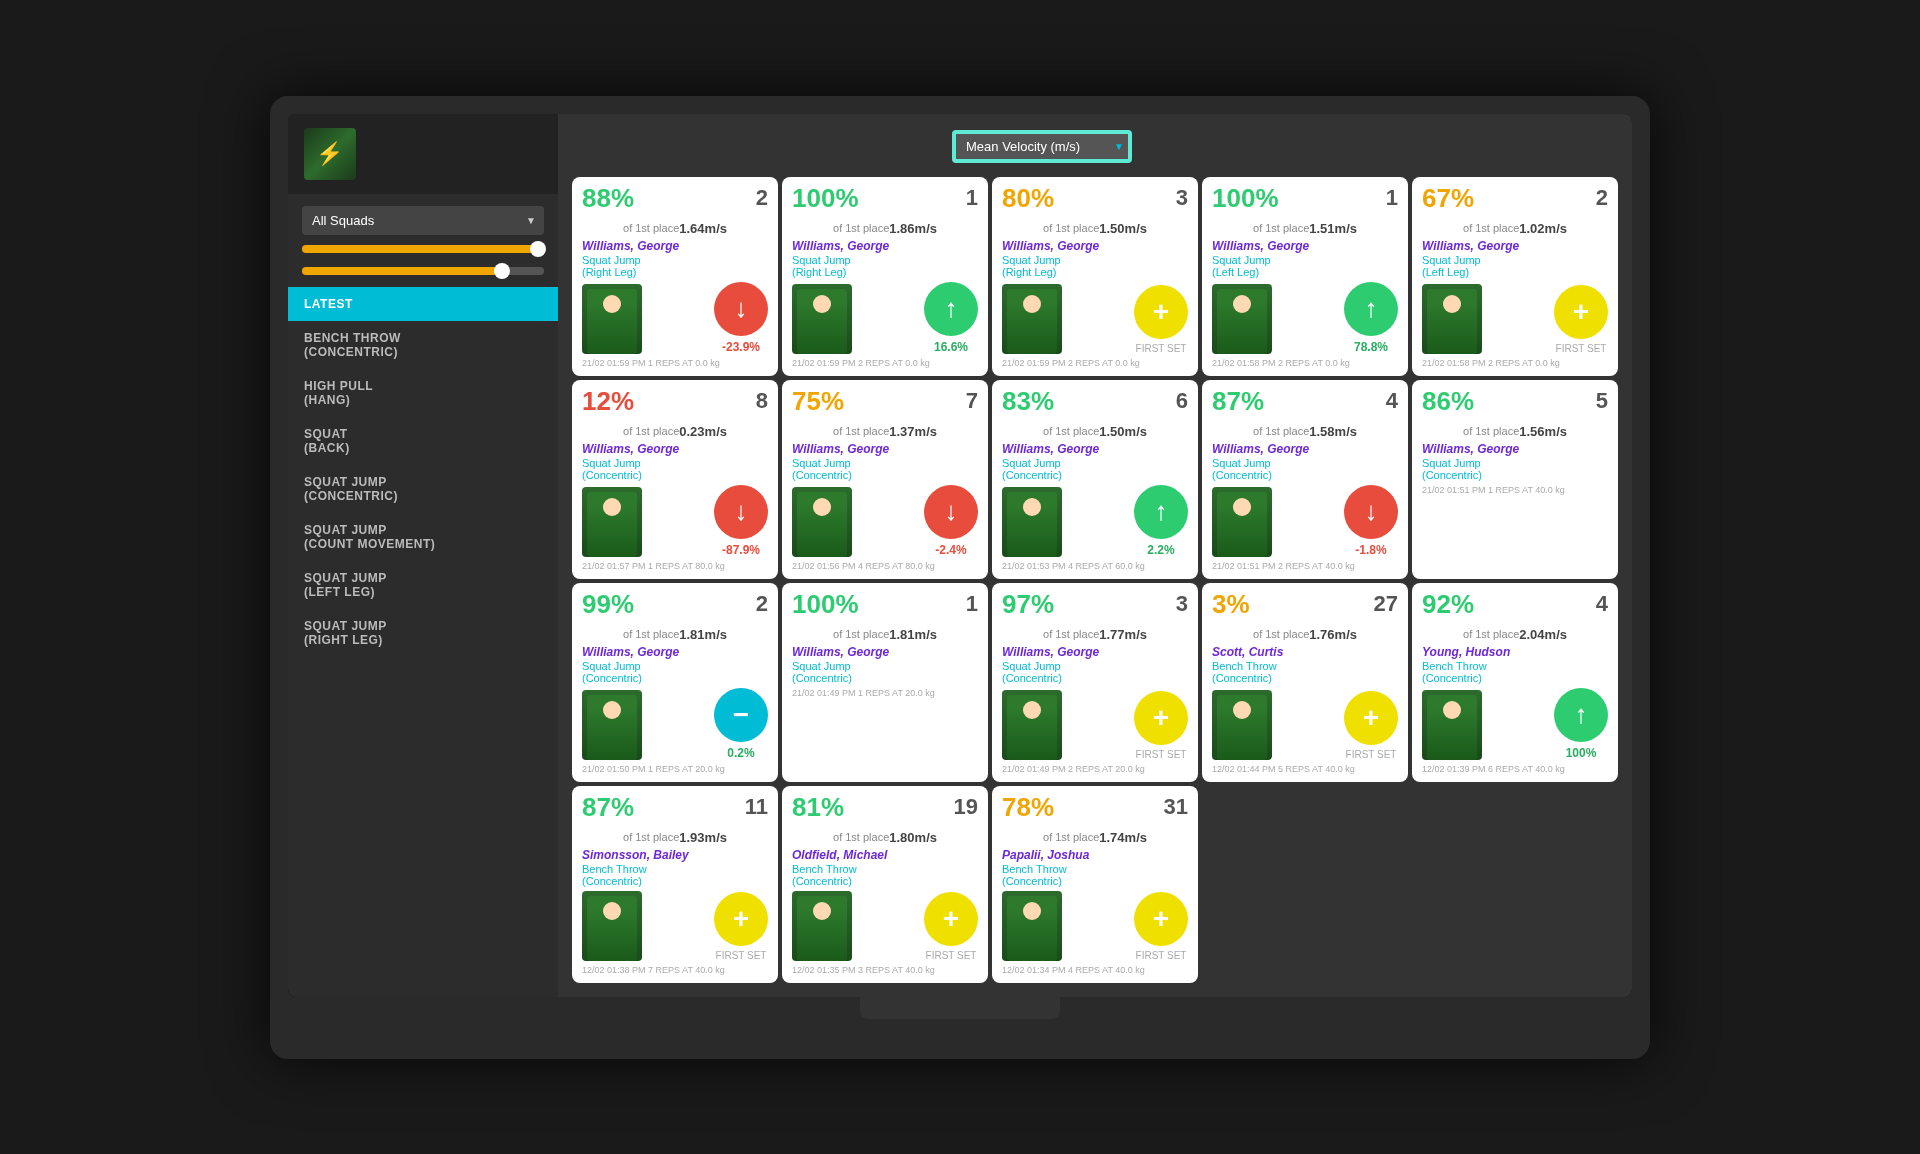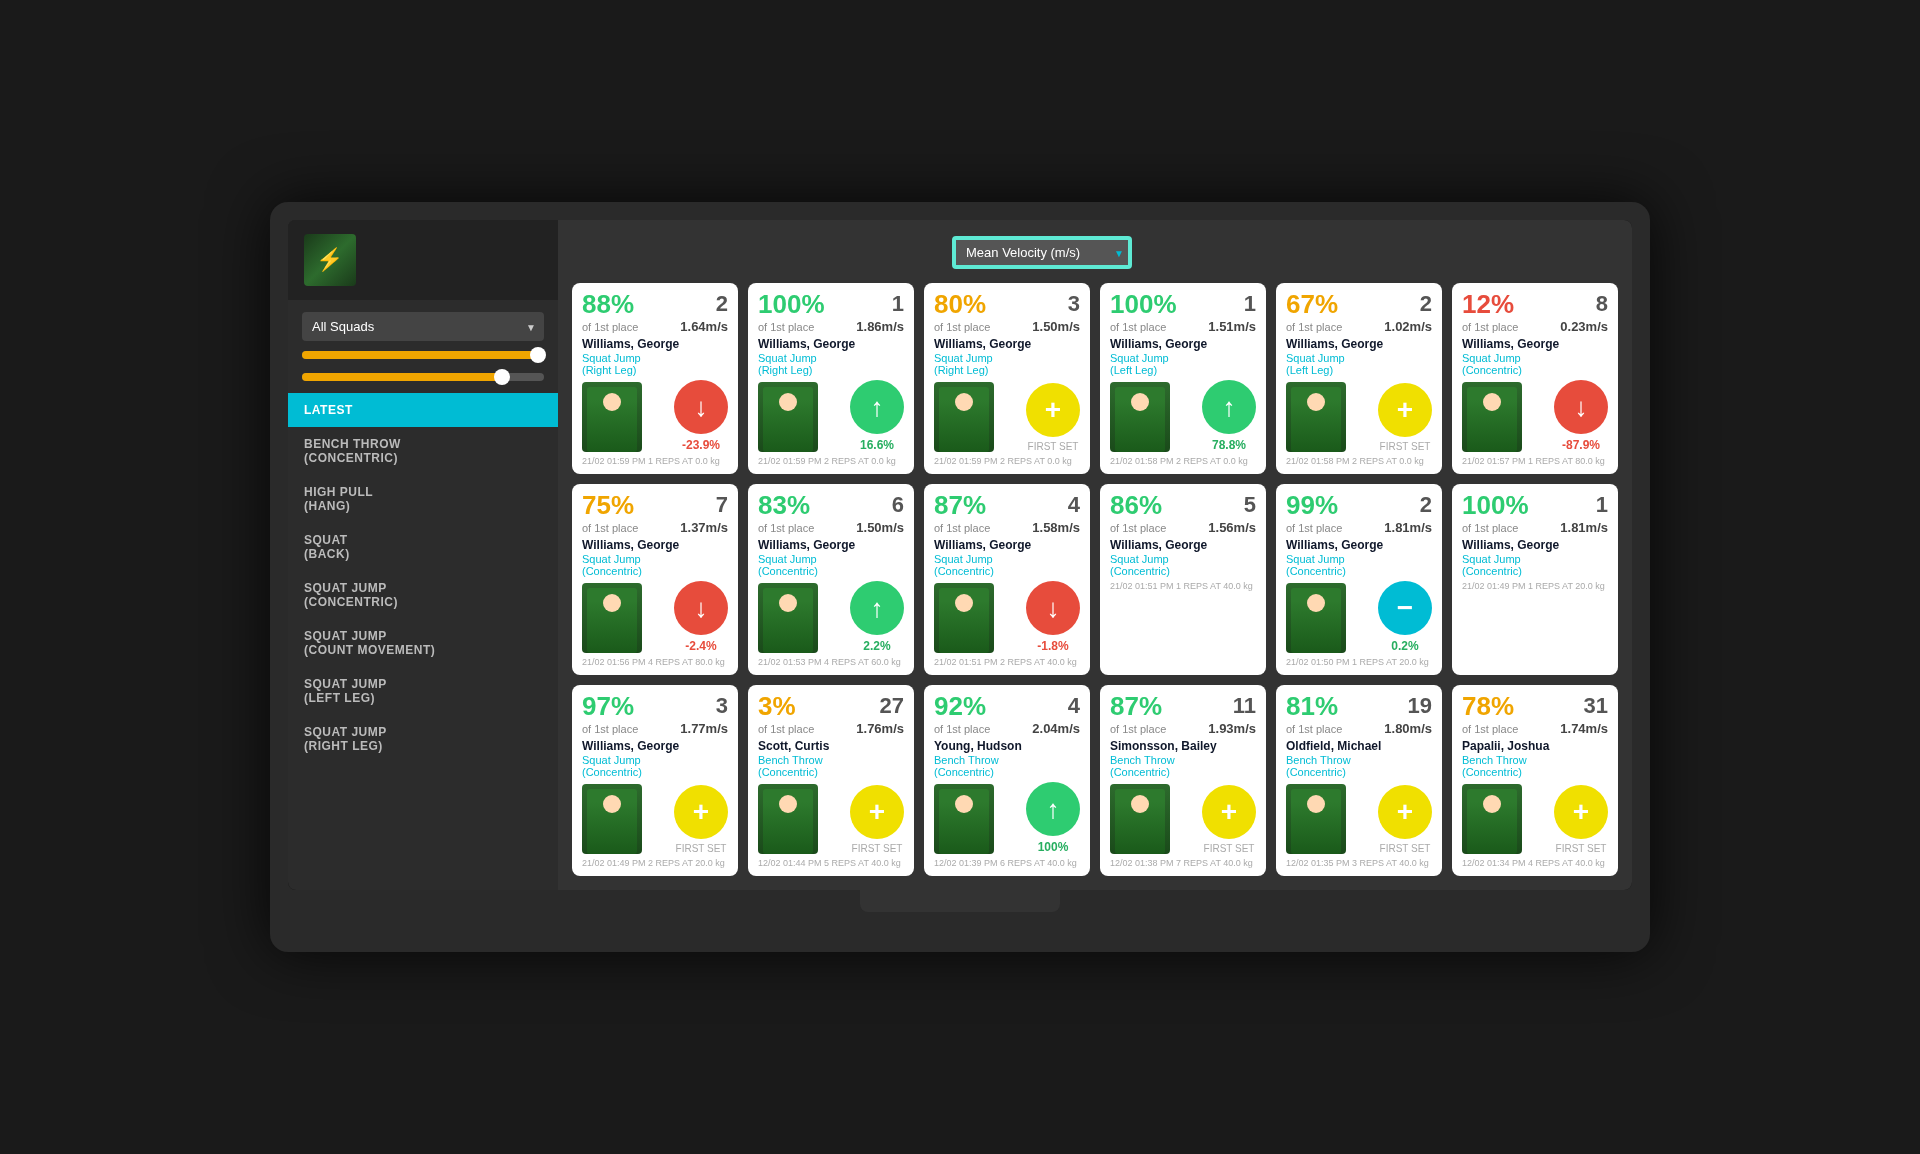--- a/index.html
+++ b/index.html
@@ -241,23 +241,23 @@
       right: 8px;
       top: 50%;
       transform: translateY(-50%);
       color: #00bcd4;
       font-size: 10px;
       pointer-events: none;
     }
     
     .cards-grid {
       display: grid;
-      grid-template-columns: repeat(6, 1fr);
+      grid-template-columns: repeat(5, 1fr);
       grid-template-rows: repeat(3, 1fr);
-      gap: 10px;
+      gap: 4px;
       flex: 1;
     }
     .card {
       background: #fff;
       border-radius: 8px;
       padding: 8px 10px;
       display: flex;
       flex-direction: column;
       position: relative;
       font-size: 11px;
@@ -277,36 +277,37 @@
     .card-percent.red { color: #e74c3c; }
     .card-percent.yellow { color: #f0a500; }
     .card-rank {
       font-size: 22px;
       font-weight: bold;
       color: #555;
       text-align: right;
     }
     .card-subrow {
       display: flex;
-      justify-content: space-between;
+      justify-content: center;
       align-items: center;
       font-size: 11px;
       color: #888;
-      margin-top: 2px;
+      margin-top: 10px;
     }
     .card-velocity {
       font-size: 13px;
       font-weight: bold;
       color: #444;
     }
     .card-name {
       font-size: 12px;
       font-weight: bold;
-      color: #0f172a;
+      color: #6d28d9;
       margin-top: 3px;
+      font-style: italic;
     }
     .card-exercise {
       color: #00bcd4;
       font-size: 11px;
       margin-top: 1px;
     }
     .card-body {
       display: flex;
       justify-content: space-between;
       align-items: flex-end;

